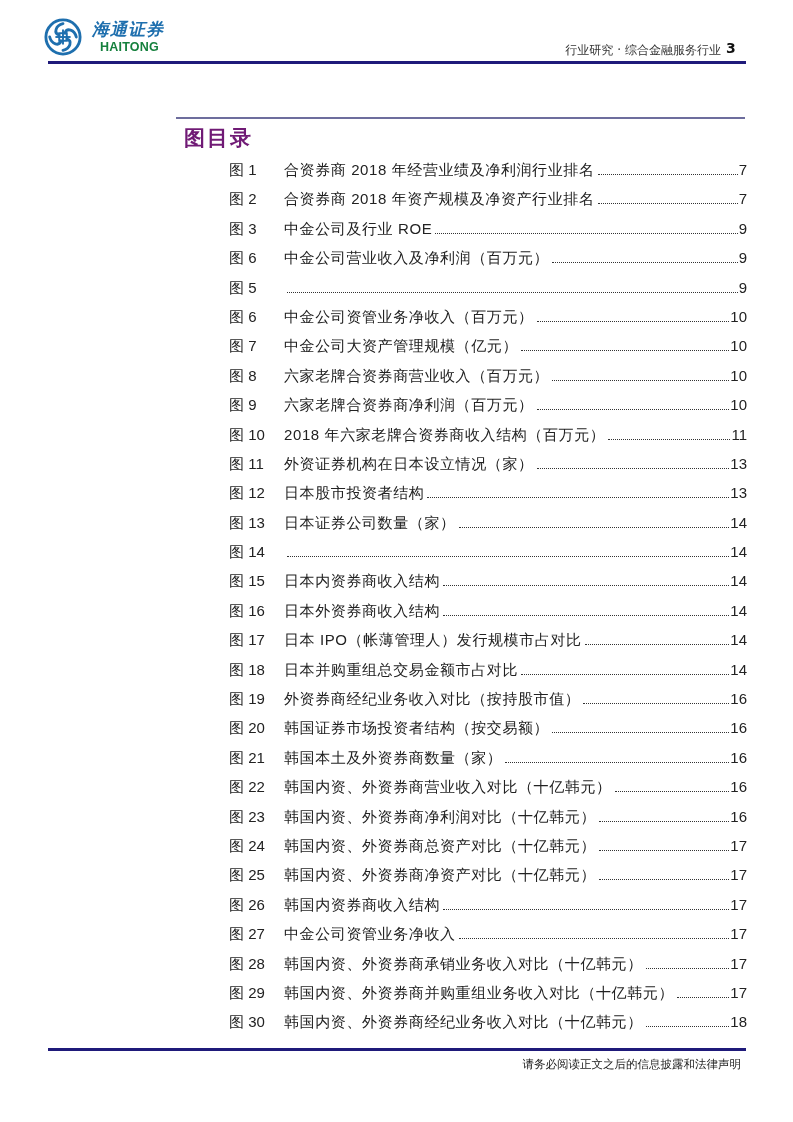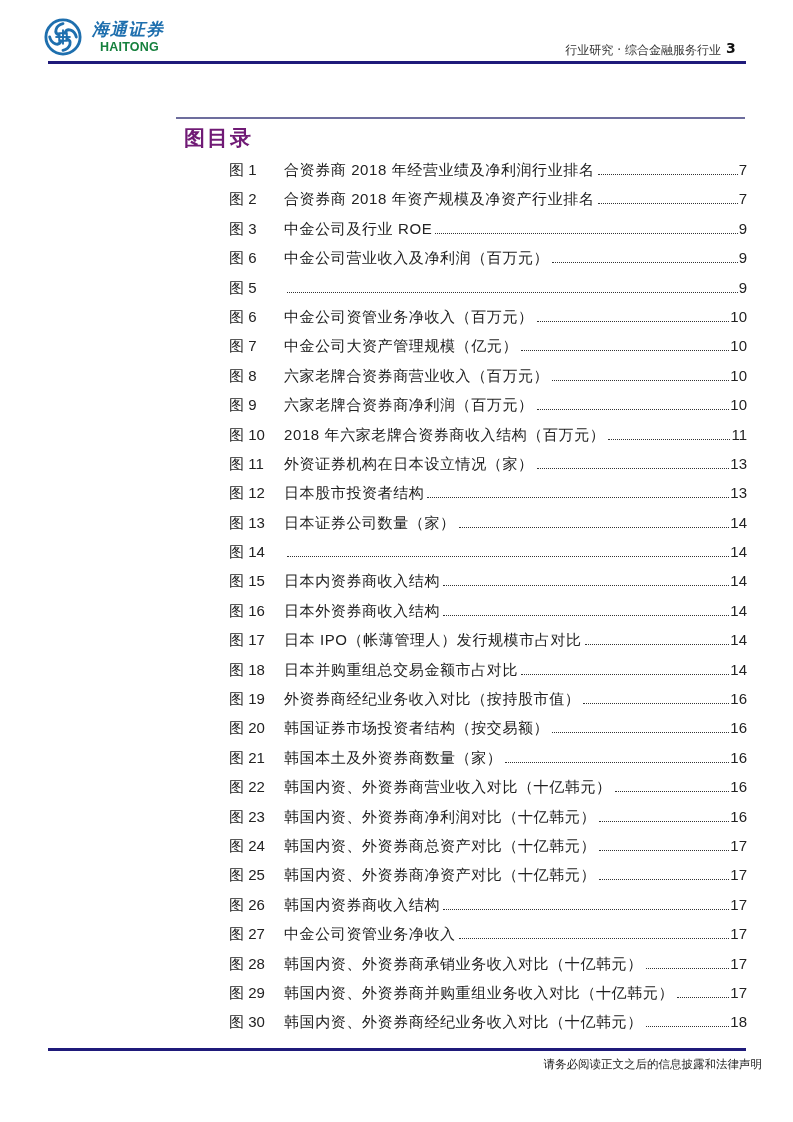--- a/index.html
+++ b/index.html
@@ -20,21 +20,21 @@
   .toc-title { position:absolute; left:184px; top:88px; font-size:21px; font-weight:bold;
                color:#701a75; letter-spacing:2px; font-family:"DejaVu Sans", sans-serif;margin-top:36px; }
   .toc-rule { position:absolute; left:176px; top:117px; width:569px; height:2px; background:#6d6d9d; }
   .toc-list { position:absolute; left:229px; top:161px; width:518px; margin:0; padding:0; list-style:none; }
   .toc-item { display:flex; align-items:baseline; height:29.4px; font-size:15px; color:#222; }
   .toc-label { width:55px; flex:0 0 55px; white-space:nowrap; }
   .toc-text { white-space:nowrap; letter-spacing:0.6px; }
   .toc-dots { flex:1 1 auto; border-bottom:1px dotted #333; margin:0 1px 3px 3px; height:1px; }
   .toc-page { flex:0 0 auto; text-align:right; }
   .footer-rule { position:absolute; left:48px; top:1048px; width:698px; height:3px; background:#1f1a7a; }
-  .footer-text { position:absolute; right:31px; top:1057px; font-size:11.5px; color:#222;
+  .footer-text { position:absolute; right:52px; top:1057px; font-size:11.5px; color:#222;
                  font-family:"DejaVu Serif", serif; }
 </style>
 </head>
 <body>
 
 <div class="logo">
   <svg class="logo-mark" viewBox="0 0 40 40">
     <circle cx="20" cy="20" r="18" fill="none" stroke="#1e6fae" stroke-width="3"></circle>
     <path d="M20 6 C12 8 10 16 16 18 M34 20 C32 12 24 10 22 16 M20 34 C28 32 30 24 24 22 M6 20 C8 28 16 30 18 24" fill="none" stroke="#1e6fae" stroke-width="3" stroke-linecap="round"></path>
     <rect x="16" y="16" width="8" height="8" fill="none" stroke="#1e6fae" stroke-width="2"></rect>

